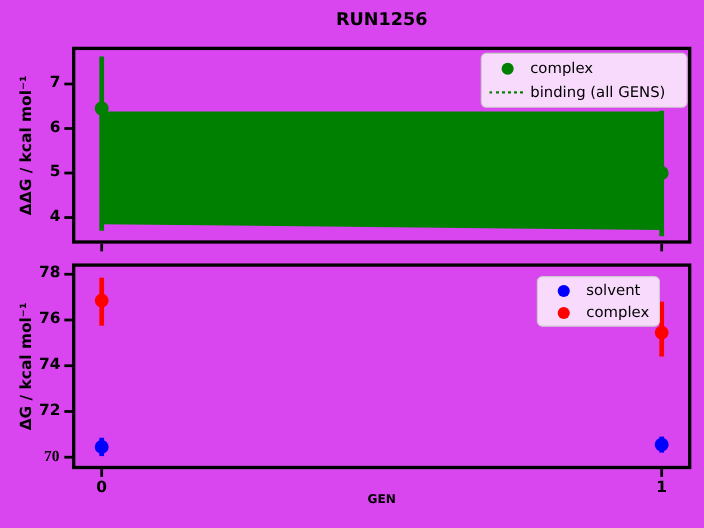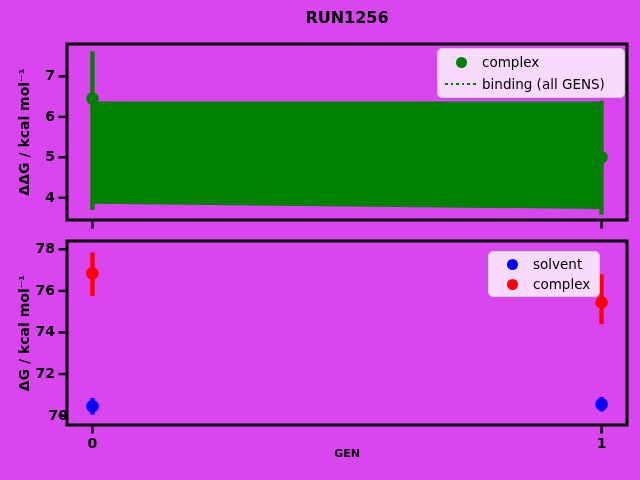--- a/index.html
+++ b/index.html
@@ -134,20 +134,20 @@
       <span class="legend-swatch-box">
           <span class="swatch-dot" style="background: rgb(255, 0, 0);"></span>
         </span>
       <span class="legend-label">complex</span>
     </div>
   </div>
 <div class="tick-label ytick" style="left: 9px; top: 188.747px;">4</div>
     <div class="tick-label ytick" style="left: 9px; top: 148.287px;">5</div>
     <div class="tick-label ytick" style="left: 9px; top: 107.828px;">6</div>
     <div class="tick-label ytick" style="left: 9px; top: 67.3678px;">7</div>
-    <div class="tick-label ytick" style="left: 22px; top: 406.644px;">70</div>
+    <div class="tick-label ytick" style="left: 8px; top: 406.644px; font-family: Liberation Serif, serif;">70</div>
     <div class="tick-label ytick" style="left: 9px; top: 365.062px; text-align: right;">72</div>
     <div class="tick-label ytick" style="left: 9px; top: 323.48px;">74</div>
     <div class="tick-label ytick" style="left: 9px; top: 281.898px;">76</div>
     <div class="tick-label ytick" style="left: 9px; top: 240.316px;">78</div>
     <div class="tick-label xtick" style="left: 72.4545px; top: 435px;">0</div>
     <div class="tick-label xtick" style="left: 581.545px; top: 435px;">1</div>
   </div>
 
 </body></html>

